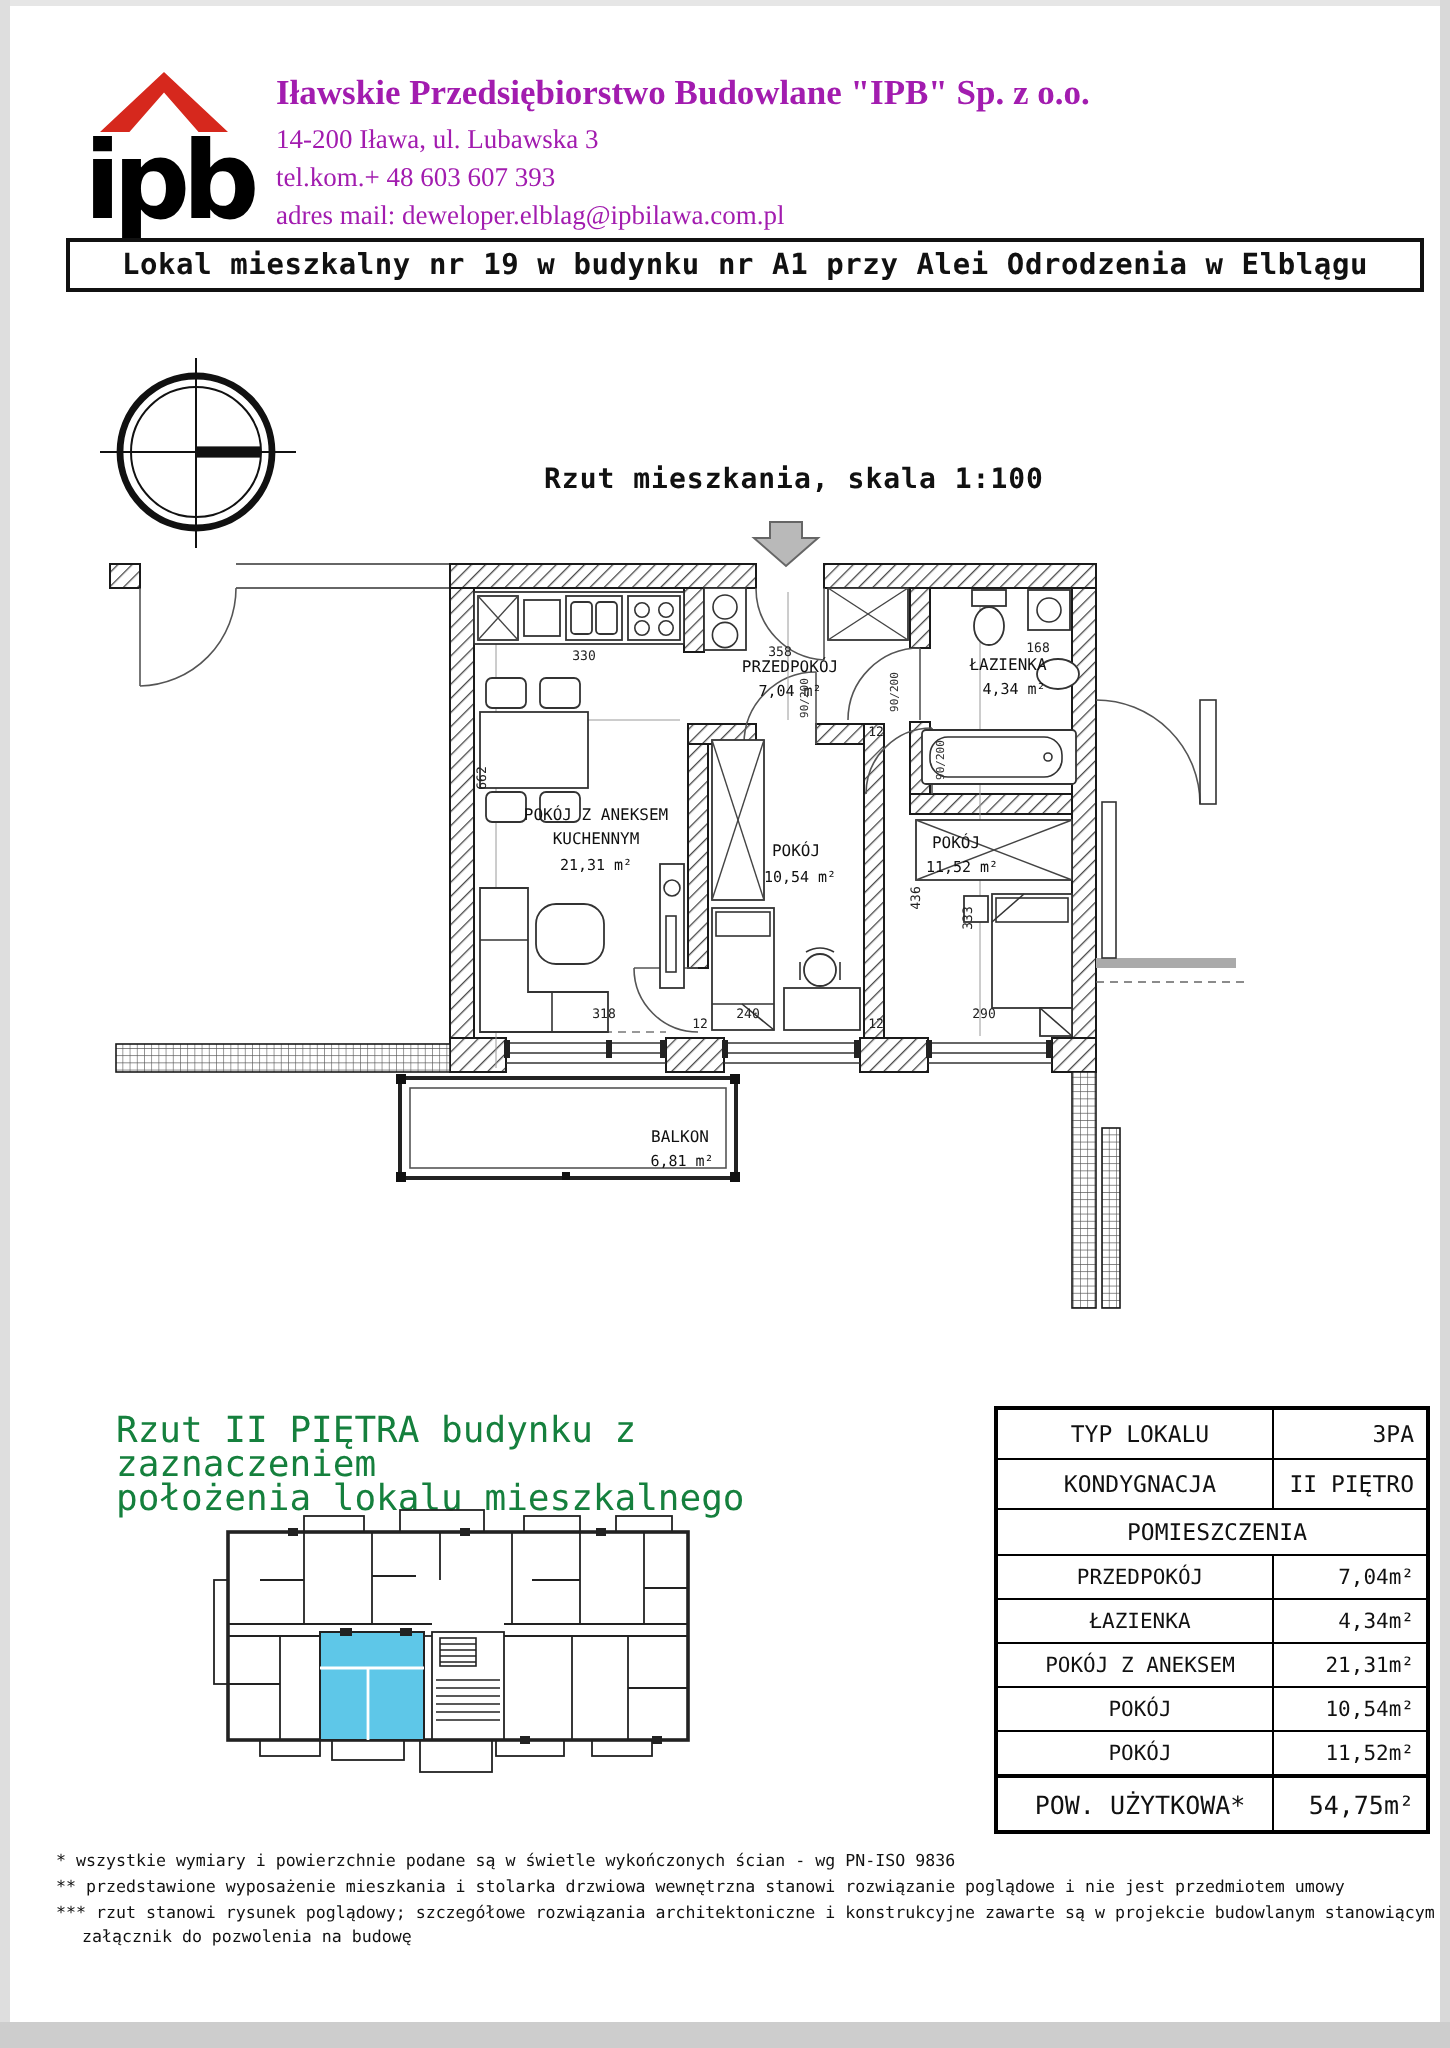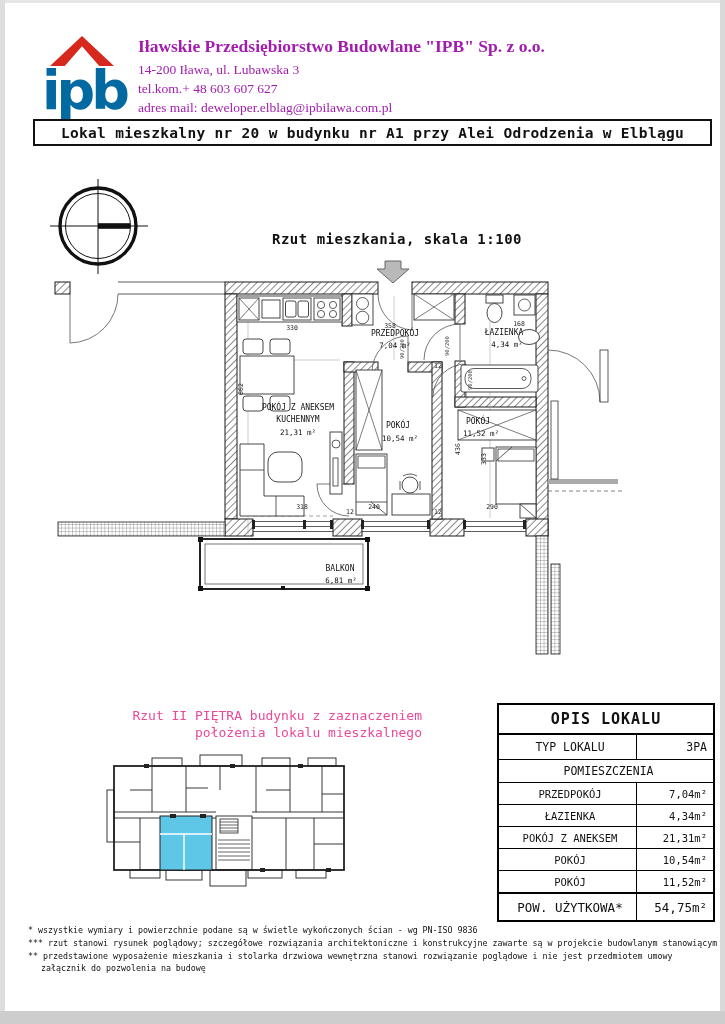--- a/index.html
+++ b/index.html
@@ -34,22 +34,22 @@
   .xline{stroke:#444;stroke-width:.7;fill:none;}
   .arc{stroke:#555;stroke-width:.8;fill:none;}
   .ext{stroke:#9a9a9a;stroke-width:.5;fill:none;}
   text{fill:#111;}
   .caption{font-size:14px;font-weight:bold;text-anchor:middle;letter-spacing:.5px;}
   .rlabel{font-size:8px;text-anchor:middle;}
   .rarea{font-size:7.5px;text-anchor:middle;}
   .dim{font-size:6.5px;text-anchor:middle;fill:#222;}
   .dlabel{font-size:5.5px;text-anchor:middle;fill:#333;}
 
-  .mini-caption{position:absolute;left:58px;top:707px;width:364px;text-align:right;
-        font-size:13px;line-height:17px;color:#ec4899;}
+  .mini-caption{position:absolute;left:58px;top:707px;width:364px;text-align:left;
+        font-size:18px;line-height:17px;color:#15803d;}
   .mini-plan{position:absolute;left:100px;top:750px;width:272px;height:150px;}
   .mini-line{stroke:#222;stroke-width:.9;fill:none;}
   .mini-wall{stroke:#222;stroke-width:1.8;fill:none;}
 
   .opis{position:absolute;left:497px;top:703px;width:218px;border-collapse:collapse;
         border:2px solid #000;color:#111;}
   .opis td{border:1px solid #000;font-family:"DejaVu Sans Mono",monospace;}
   .opis .hdr td{height:26px;text-align:center;font-size:15px;font-weight:bold;
         letter-spacing:1px;border-bottom:2px solid #000;}
   .opis .big td{height:22px;font-size:11.5px;}
@@ -66,31 +66,31 @@
 </head>
 <body>
 
 <div class="page">
   <div class="edge-top"></div>
   <div class="edge-left"></div>
   <div class="edge-right"></div>
   <div class="edge-bottom"></div>
 
   <div class="logo">
-    <div class="logo-letters" style="color:#0369a1;">ipb</div>
+    <div class="logo-letters" style="color:#000000;">ipb</div>
     <div class="logo-roof" style="background:#d6281d;"></div>
   </div>
   <div class="company">
     <div class="company-name">Iławskie Przedsiębiorstwo Budowlane "IPB" Sp. z o.o.</div>
     <div class="company-line">14-200 Iława, ul. Lubawska 3</div>
-    <div class="company-line">tel.kom.+ 48 603 607 627</div>
+    <div class="company-line">tel.kom.+ 48 603 607 393</div>
     <div class="company-line">adres mail: deweloper.elblag@ipbilawa.com.pl</div>
   </div>
 
-  <div class="title-bar">Lokal mieszkalny nr 20 w budynku nr A1 przy Alei Odrodzenia w Elblągu</div>
+  <div class="title-bar">Lokal mieszkalny nr 19 w budynku nr A1 przy Alei Odrodzenia w Elblągu</div>
 
   <div class="plan-wrap">
   <svg width="725" height="562" viewBox="0 0 725 562" xmlns="http://www.w3.org/2000/svg">
     <defs>
       <pattern id="hatch" patternUnits="userSpaceOnUse" width="5" height="5" patternTransform="rotate(45)">
         <rect width="5" height="5" fill="#fff"></rect>
         <line x1="0" y1="0" x2="0" y2="5" stroke="#474747" stroke-width="1.3"></line>
       </pattern>
       <pattern id="grid" patternUnits="userSpaceOnUse" width="3.6" height="3.6">
         <rect width="3.6" height="3.6" fill="#fff"></rect>
@@ -416,26 +416,27 @@
           <rect x="130" y="14" width="5" height="4"></rect>
       <rect x="198" y="14" width="5" height="4"></rect>
           <rect x="160" y="118" width="5" height="4"></rect>
       <rect x="226" y="118" width="5" height="4"></rect>
     </g>
   </svg>
   </div>
 
   <table class="opis">
     <tbody>
-        <tr class="hdr">
-          <td colspan="2">OPIS LOKALU</td>
-        </tr>
     <tr class="big">
       <td class="lab">TYP LOKALU</td>
       <td class="val">3PA</td>
+    </tr>
+    <tr class="big">
+      <td class="lab">KONDYGNACJA</td>
+      <td class="val">II PIĘTRO</td>
     </tr>
     <tr class="sect">
           <td class="lab" colspan="2">POMIESZCZENIA</td>
         </tr>
     <tr class="room">
       <td class="lab">PRZEDPOKÓJ</td>
       <td class="val">7,04m²</td>
     </tr>
     <tr class="room">
       <td class="lab">ŁAZIENKA</td>
@@ -455,17 +456,17 @@
     </tr>
     <tr class="total">
       <td class="lab">POW. UŻYTKOWA*</td>
       <td class="val">54,75m²</td>
     </tr>
   </tbody>
     </table>
 
   <div class="footnotes">
     <div>* wszystkie wymiary i powierzchnie podane są w świetle wykończonych ścian - wg PN-ISO 9836</div>
+    <div>** przedstawione wyposażenie mieszkania i stolarka drzwiowa wewnętrzna stanowi rozwiązanie poglądowe i nie jest przedmiotem umowy</div>
     <div>*** rzut stanowi rysunek poglądowy; szczegółowe rozwiązania architektoniczne i konstrukcyjne zawarte są w projekcie budowlanym stanowiącym</div>
-    <div>** przedstawione wyposażenie mieszkania i stolarka drzwiowa wewnętrzna stanowi rozwiązanie poglądowe i nie jest przedmiotem umowy</div>
     <div class="indent">załącznik do pozwolenia na budowę</div>
   </div>
 </div>
 
 </body></html>

